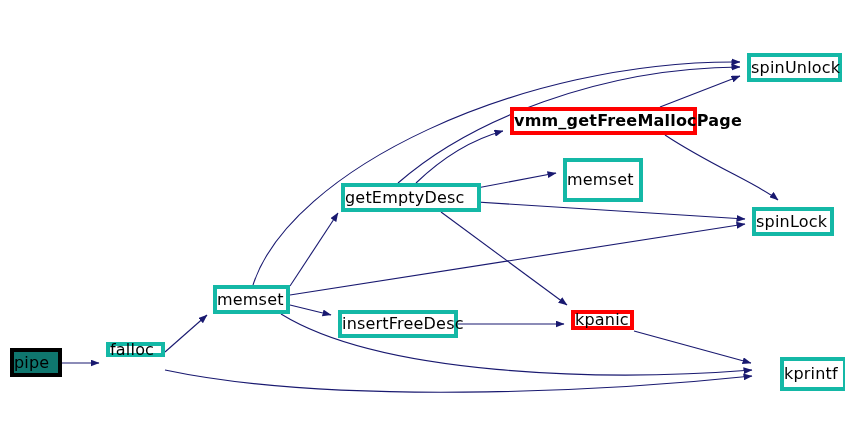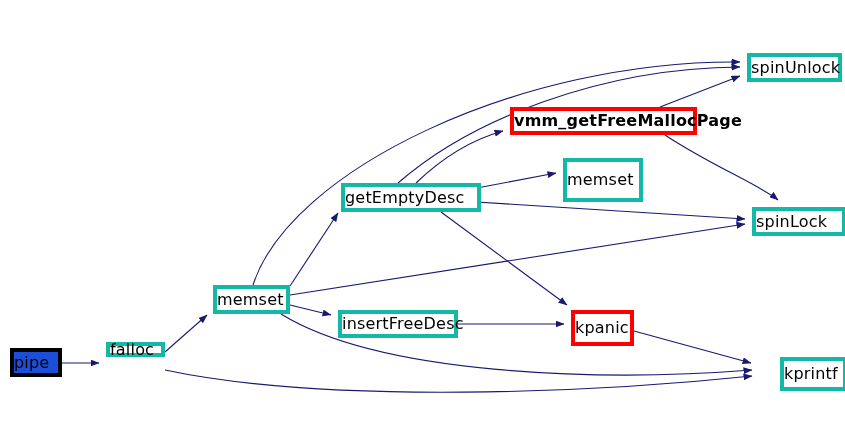--- a/index.html
+++ b/index.html
@@ -33,21 +33,21 @@
     border: 4px solid #14b8a6;
     background: #ffffff;
     color: #000000;
     font-size: 16px;
     line-height: 1;
     letter-spacing: 0.2px;
     white-space: nowrap;
     z-index: 5;
   }
   .node.highlight {
-    background: #1d4ed8;
+    background: #0f766e;
     border-color: #000000;
   }
   .node.danger {
     border-color: #ff0000;
   }
   .node-label {
     pointer-events: none;
   }
 </style>
 </head>
@@ -95,26 +95,26 @@
       </div>
       <div class="node" style="left: 338px; top: 310px; width: 120px; height: 28px;">
         <span class="node-label">insertFreeDesc</span>
       </div>
       <div class="node danger" style="left: 510px; top: 107px; width: 187px; height: 28px; font-weight: bold;">
         <span class="node-label">vmm_getFreeMallocPage</span>
       </div>
       <div class="node" style="left: 563px; top: 158px; width: 80px; height: 44px;">
         <span class="node-label">memset</span>
       </div>
-      <div class="node danger" style="left: 571px; top: 310px; width: 63px; height: 36px;">
+      <div class="node danger" style="left: 571px; top: 310px; width: 63px; height: 20px;">
         <span class="node-label">kpanic</span>
       </div>
       <div class="node" style="left: 747px; top: 53px; width: 95px; height: 29px;">
         <span class="node-label">spinUnlock</span>
       </div>
-      <div class="node" style="left: 752px; top: 207px; width: 94px; height: 29px;">
+      <div class="node" style="left: 752px; top: 207px; width: 82px; height: 29px;">
         <span class="node-label">spinLock</span>
       </div>
       <div class="node" style="left: 780px; top: 357px; width: 67px; height: 34px;">
         <span class="node-label">kprintf</span>
       </div>
     </div>
 </div>
 
 </body></html>

